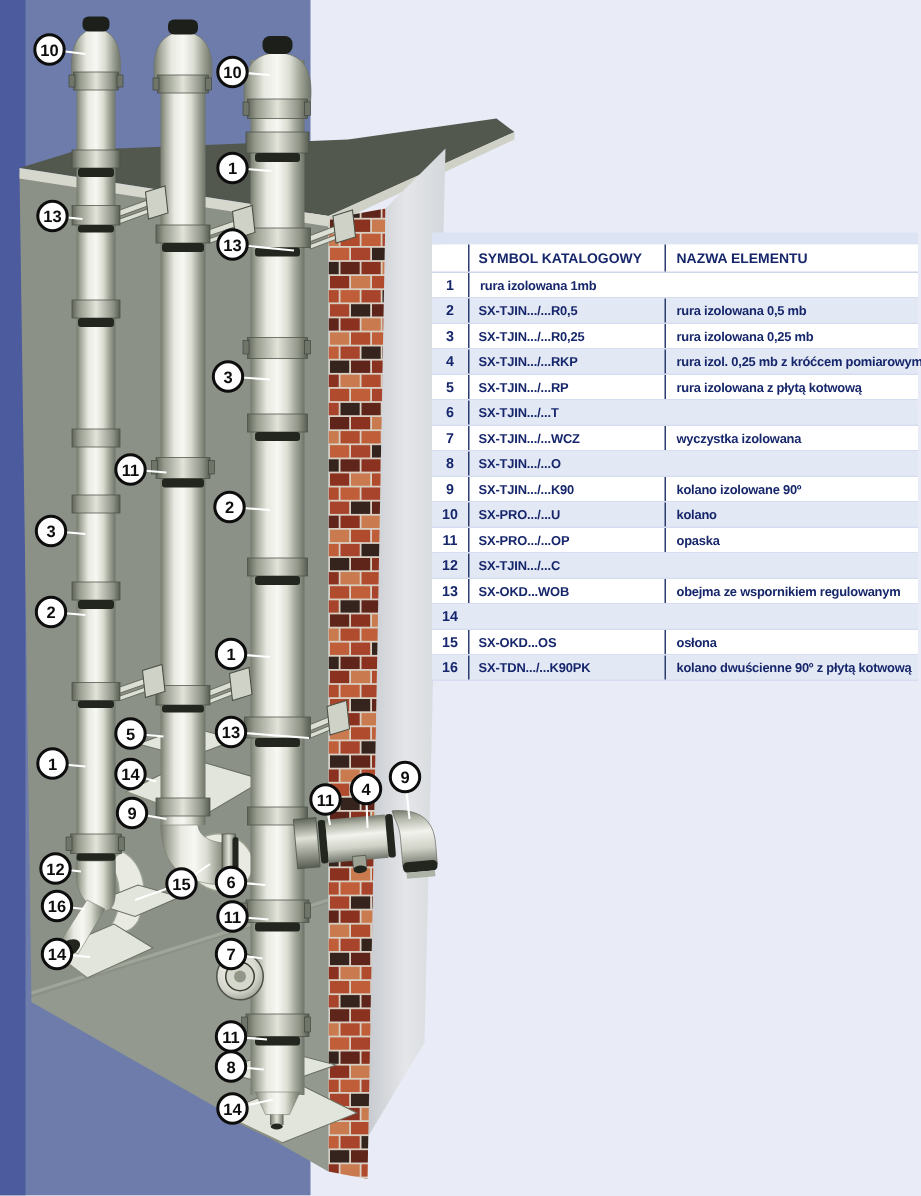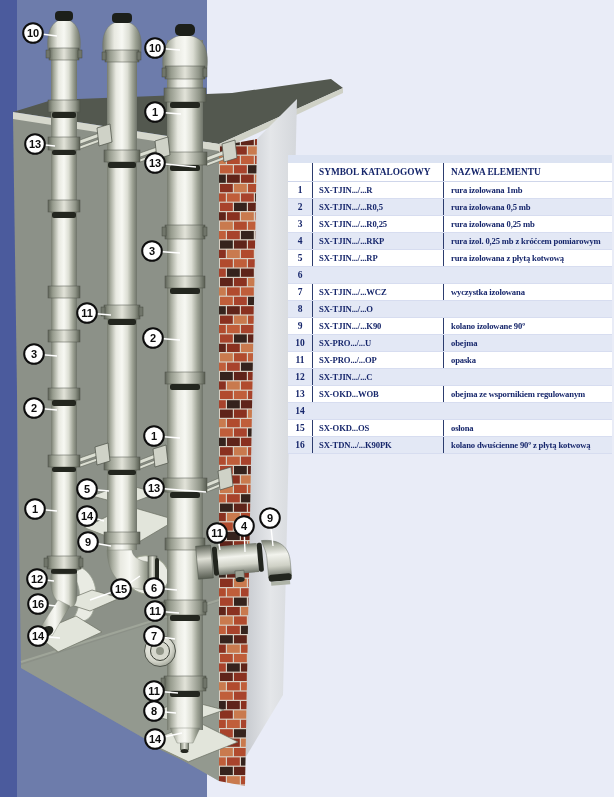--- a/index.html
+++ b/index.html
@@ -3,21 +3,21 @@
 <meta charset="utf-8">
 <style>
   html,body{margin:0;padding:0;}
   body{width:614px;height:797px;overflow:hidden;background:#e9ecf7;font-family:"Liberation Sans",sans-serif;}
   .stage{position:relative;width:614px;height:797px;}
   .stage svg{position:absolute;left:0;top:0;}
 
   
   .ptable{position:absolute;left:288px;top:155px;width:324px;color:#16266b;}
   .t-topband{height:8px;background:#dce3f2;}
-  .t-row{display:flex;height:17px;box-sizing:border-box;border-bottom:1px solid #d7ddf0;background:#fff;font-family:Liberation Serif, serif;}
+  .t-row{display:flex;height:17px;box-sizing:border-box;border-bottom:1px solid #d7ddf0;background:#fff;}
   .t-row.alt{background:#e3e8f5;}
   .t-header{height:19px;background:#fff;border-bottom:1px solid #cfd6ea;}
   .c-no{flex:none;width:24px;display:flex;align-items:center;justify-content:center;
         font-size:9.5px;font-weight:bold;}
   .c-sym{flex:none;width:131px;display:flex;align-items:center;padding-left:6px;box-sizing:border-box;
          border-left:1px solid #2c3c6e;font-size:8.6px;font-weight:bold;letter-spacing:-0.1px;white-space:nowrap;}
   .c-name{flex:1;display:flex;align-items:center;padding-left:7px;box-sizing:border-box;
           border-left:1px solid #2c3c6e;font-size:8.6px;font-weight:bold;letter-spacing:-0.15px;white-space:nowrap;}
   .t-header .c-sym{font-size:9.3px;letter-spacing:0;}
   .t-header .c-name{font-size:9.3px;letter-spacing:0;}
@@ -689,21 +689,20 @@
 <div class="ptable">
   <div class="t-topband"></div>
   <div class="t-row t-header">
     <div class="c-no"></div>
     <div class="c-sym">SYMBOL KATALOGOWY</div>
     <div class="c-name">NAZWA ELEMENTU</div>
   </div>
   <div id="t-rows">
         <div class="t-row">
           <div class="c-no">1</div>
-          <div class="c-sym">SX-TJIN.../...R</div>
           <div class="c-name">rura izolowana 1mb</div>
         </div>
         <div class="t-row alt">
           <div class="c-no">2</div>
           <div class="c-sym">SX-TJIN.../...R0,5</div>
           <div class="c-name">rura izolowana 0,5 mb</div>
         </div>
         <div class="t-row">
           <div class="c-no">3</div>
           <div class="c-sym">SX-TJIN.../...R0,25</div>
@@ -714,39 +713,40 @@
           <div class="c-sym">SX-TJIN.../...RKP</div>
           <div class="c-name">rura izol. 0,25 mb z króćcem pomiarowym</div>
         </div>
         <div class="t-row">
           <div class="c-no">5</div>
           <div class="c-sym">SX-TJIN.../...RP</div>
           <div class="c-name">rura izolowana z płytą kotwową</div>
         </div>
         <div class="t-row alt">
           <div class="c-no">6</div>
+          <div class="c-sym">SX-TJIN.../...T</div>
         </div>
         <div class="t-row">
           <div class="c-no">7</div>
           <div class="c-sym">SX-TJIN.../...WCZ</div>
           <div class="c-name">wyczystka izolowana</div>
         </div>
         <div class="t-row alt">
           <div class="c-no">8</div>
           <div class="c-sym">SX-TJIN.../...O</div>
         </div>
         <div class="t-row">
           <div class="c-no">9</div>
           <div class="c-sym">SX-TJIN.../...K90</div>
           <div class="c-name">kolano izolowane 90º</div>
         </div>
         <div class="t-row alt">
           <div class="c-no">10</div>
           <div class="c-sym">SX-PRO.../...U</div>
-          <div class="c-name">obejma</div>
+          <div class="c-name">kolano</div>
         </div>
         <div class="t-row">
           <div class="c-no">11</div>
           <div class="c-sym">SX-PRO.../...OP</div>
           <div class="c-name">opaska</div>
         </div>
         <div class="t-row alt">
           <div class="c-no">12</div>
           <div class="c-sym">SX-TJIN.../...C</div>
         </div>

